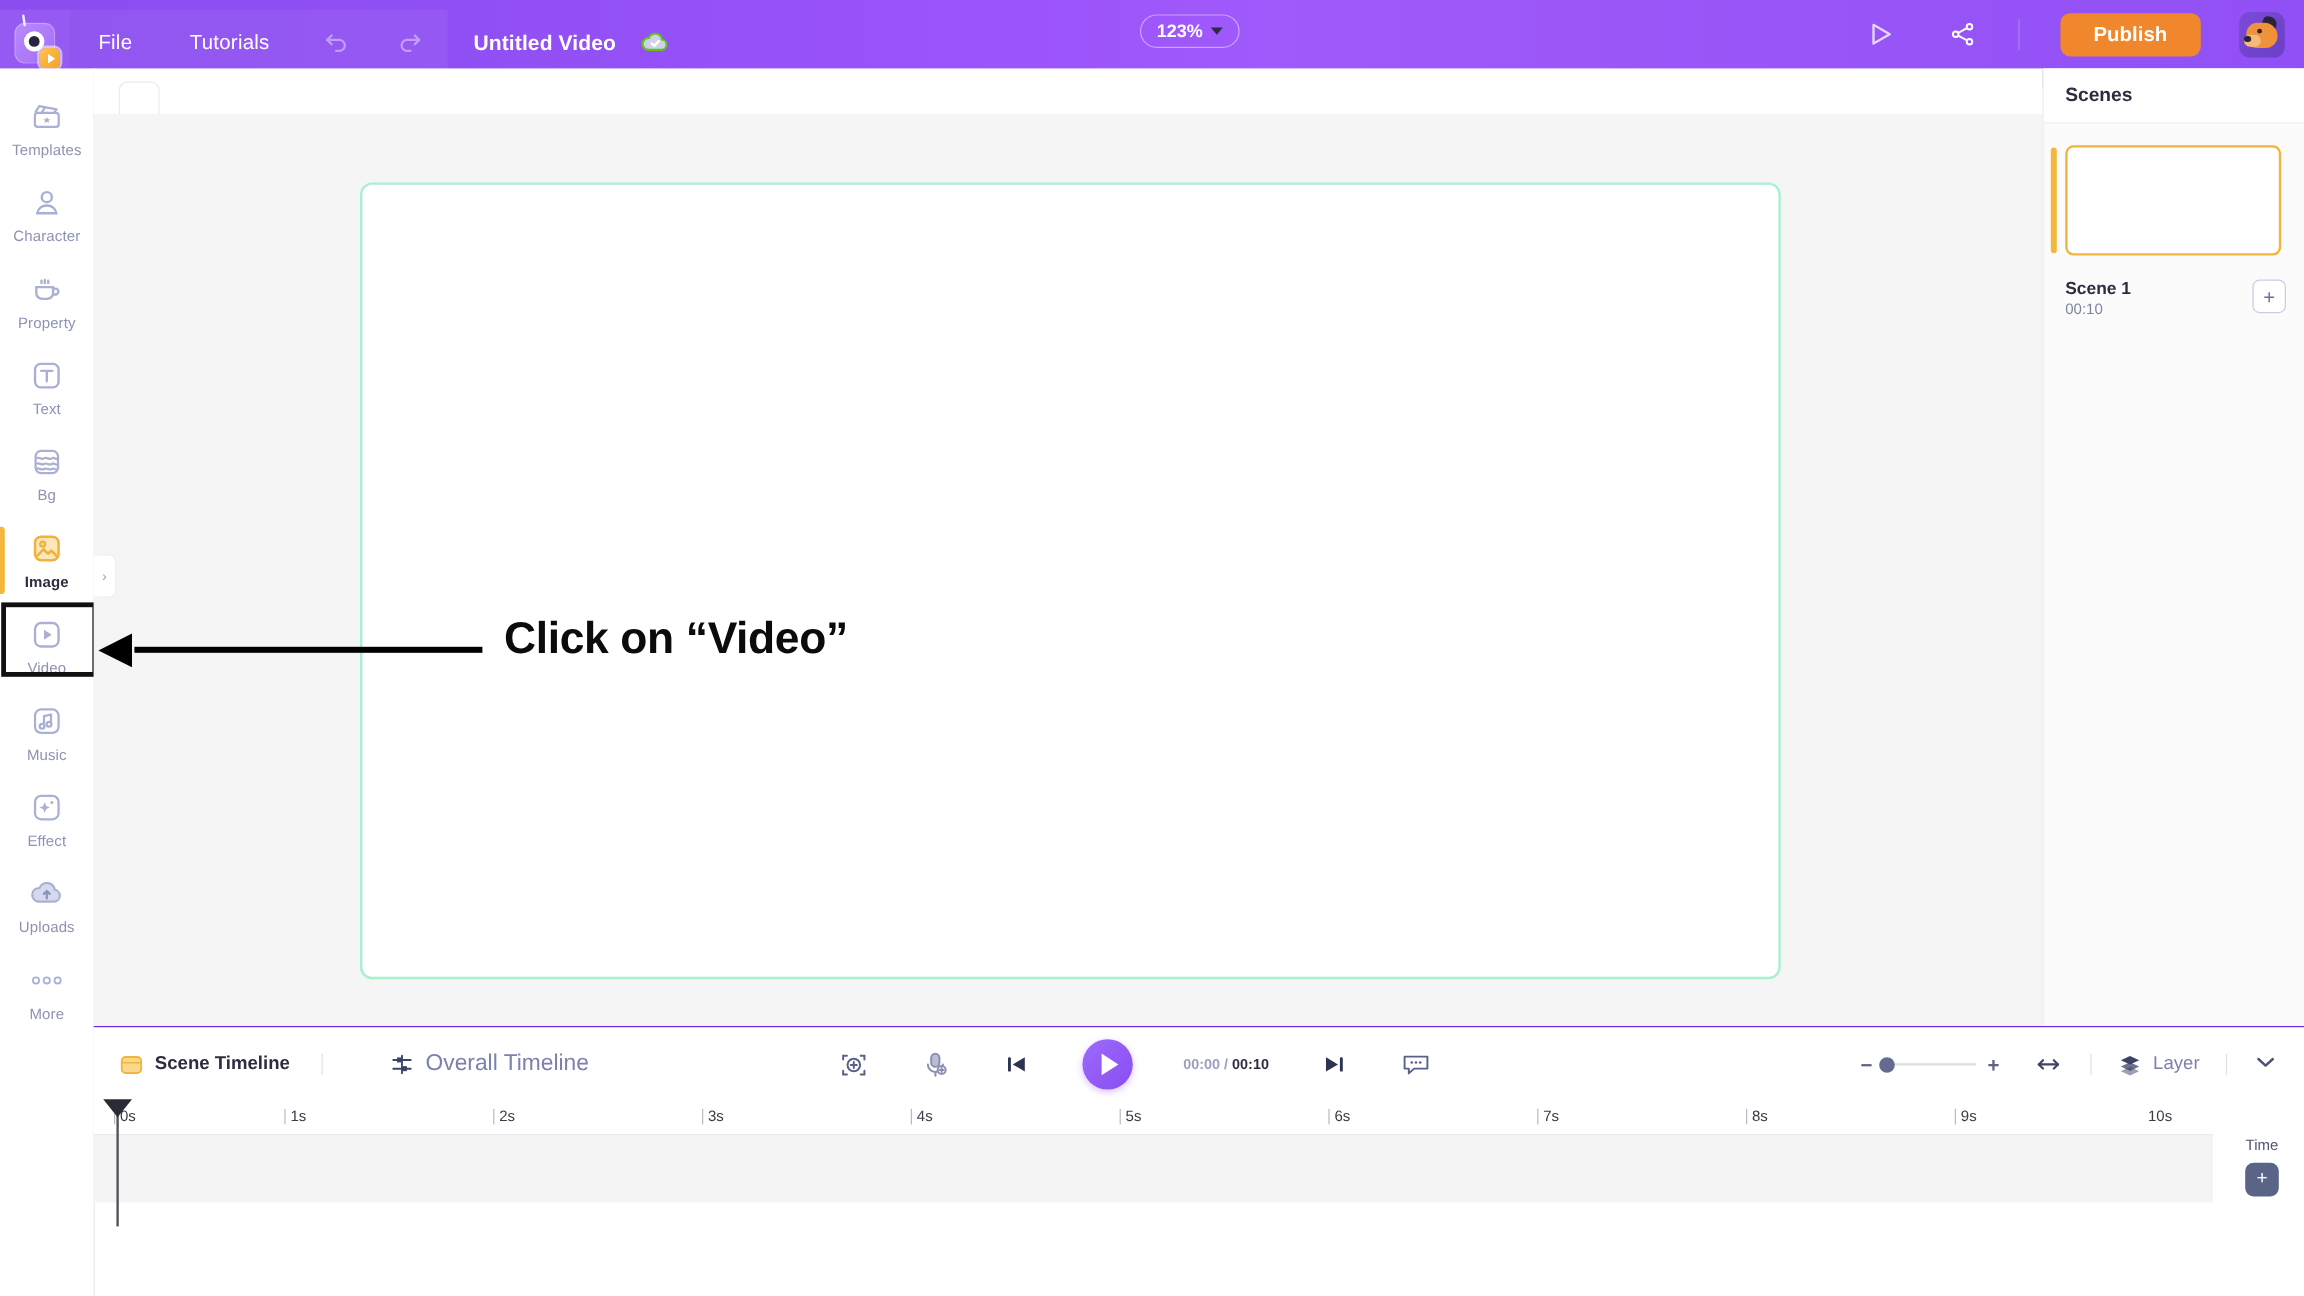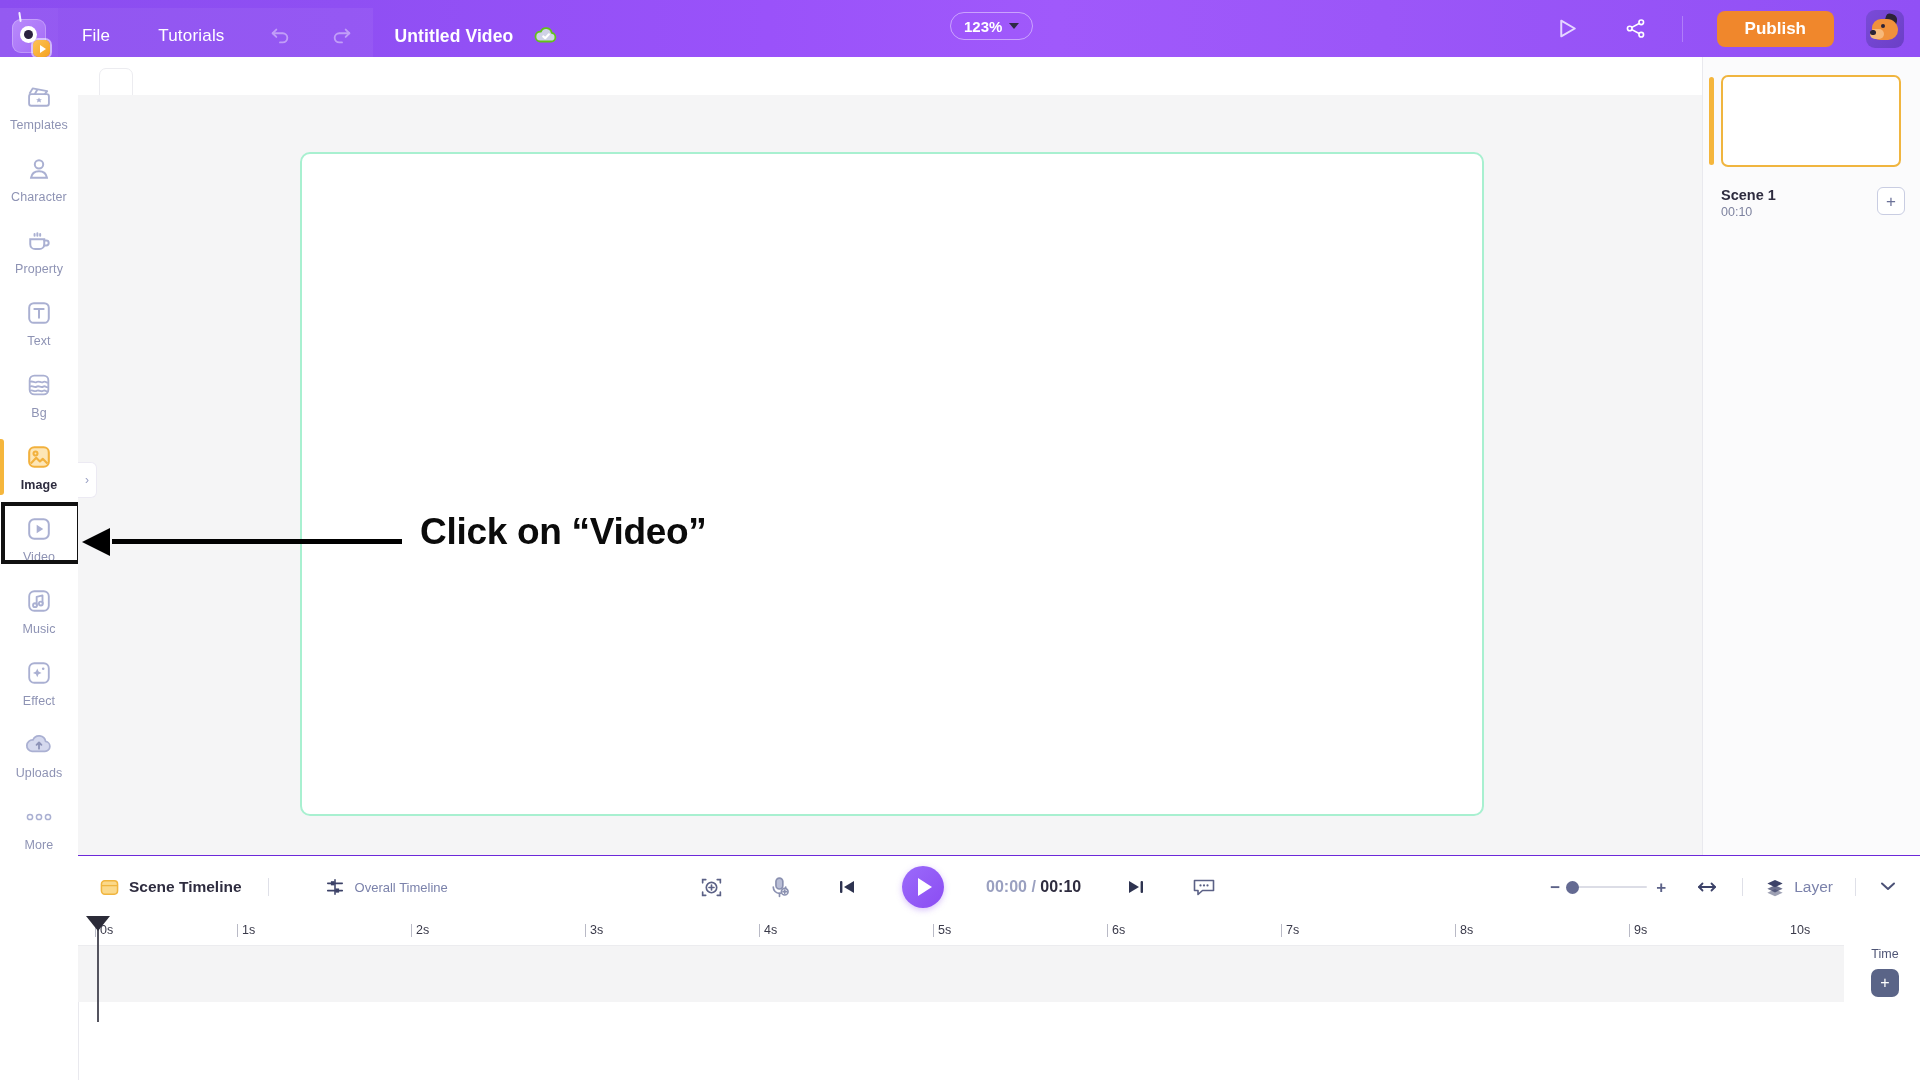--- a/index.html
+++ b/index.html
@@ -188,34 +188,34 @@
   }
 
   
   .tl-bar {
     position:absolute; left:78px; top:855px; width:1842px; height:62px;
     background:#ffffff; border-top:1px solid #6d28d9; display:flex; align-items:center;
   }
   .tl-tab { display:flex; align-items:center; gap:10px; height:62px; padding-left:22px; }
   .tl-tab .t-lbl { font-size:15.5px; font-weight:700; color:#2e2c3f;}
   .tl-tab2 { display:flex; align-items:center; gap:10px; margin-left:30px;}
-  .tl-tab2 .t-lbl { font-size:13px; color:#7b82ab; }
+  .tl-tab2 .t-lbl { font-size:19px; color:#7b82ab; }
   .v-sep { width:1px; height:18px; background:#dfe0e8; margin:0 26px; }
   .play-controls {
     position:absolute; left:620px; top:0; height:62px; display:flex; align-items:center; gap:42px;
   }
   .ctl-ico { width:26px;height:26px; display:flex; align-items:center; justify-content:center;}
   .play-btn {
     width:42px;height:42px;border-radius:50%;
     background: linear-gradient(135deg,#9b6bfb,#8b4cf2);
     display:flex;align-items:center;justify-content:center;
     box-shadow: 0 2px 6px rgba(139,76,242,.35);
   }
   .play-btn:after{ content:""; border-left:14px solid #fff; border-top:9px solid transparent; border-bottom:9px solid transparent; margin-left:4px;}
-  .time-read { font-size:16px; font-weight:700; color:#9aa0c0; white-space:nowrap;}
+  .time-read { font-size:12px; font-weight:700; color:#9aa0c0; white-space:nowrap;}
   .time-read b { color:#2e2c3f; }
   .tl-right { position:absolute; right:22px; top:0; height:62px; display:flex; align-items:center; gap:0; }
   .zoom-slider { display:flex; align-items:center; gap:9px; }
   .zs-minus, .zs-plus { color:#5c6288; font-size:17px; font-weight:700; line-height:1;}
   .zs-track { width:78px; height:2.5px; background:#dcdde6; border-radius:2px; position:relative;}
   .zs-knob { position:absolute; left:-3px; top:-5px; width:13px;height:13px;border-radius:50%; background:#646a92;}
   .layer-grp { display:flex; align-items:center; gap:9px;}
   .layer-lbl { font-size:15.5px; color:#7b82ab;}
   .chev { color:#5f6589; font-size:15px;}
 
@@ -454,20 +454,21 @@
 
   <div class="canvas-area">
     <div class="canvas"></div>
   </div>
 
   <div class="anno-head"></div>
   <div class="anno-line"></div>
   <div class="anno-text">Click on “Video”</div>
 
   <div class="scenes-panel">
+    <div class="scenes-head">Scenes</div>
     <div class="scene-card">
       <div class="scene-thumb"></div>
       <div class="scene-meta">
         <div>
           <div class="scene-name">Scene 1</div>
           <div class="scene-dur">00:10</div>
         </div>
         <div class="scene-add">
           <span>+</span>
         </div>

